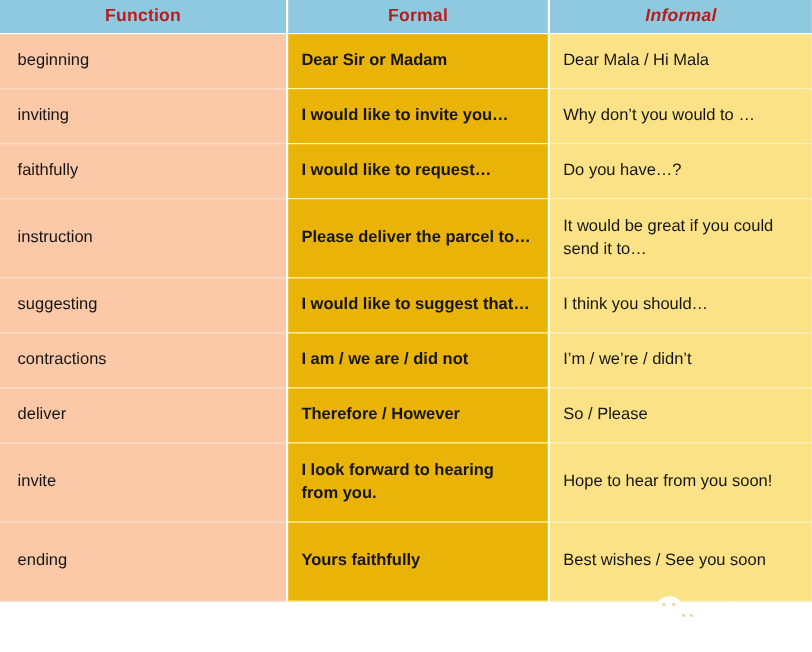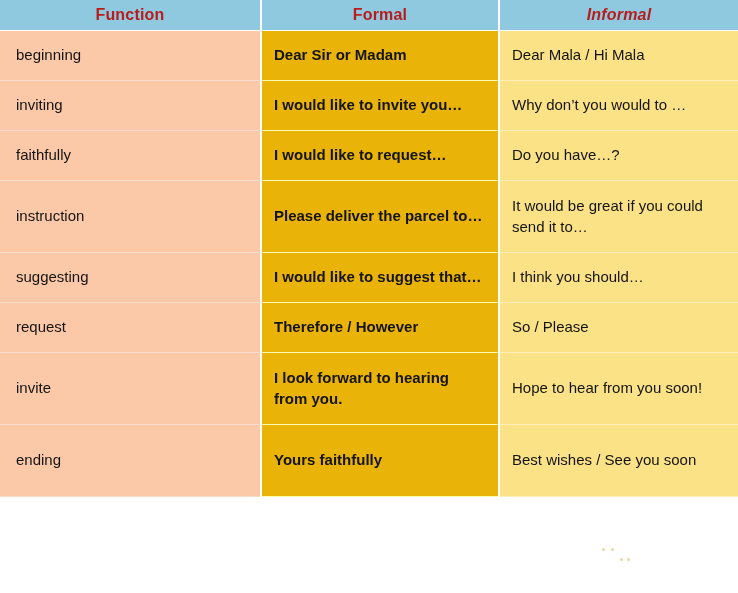--- a/index.html
+++ b/index.html
@@ -186,21 +186,26 @@
           <td class="cell-function">instruction</td>
           <td class="cell-formal">Please deliver the parcel to…</td>
           <td class="cell-informal">It would be great if you could send it to…</td>
         </tr>
         <tr>
           <td class="cell-function">suggesting</td>
           <td class="cell-formal">I would like to suggest that…</td>
           <td class="cell-informal">I think you should…</td>
         </tr>
         <tr>
-          <td class="cell-function">request</td>
+          <td class="cell-function">contractions</td>
+          <td class="cell-formal">I am / we are / did not</td>
+          <td class="cell-informal">I’m / we’re / didn’t</td>
+        </tr>
+        <tr>
+          <td class="cell-function">deliver</td>
           <td class="cell-formal">Therefore / However</td>
           <td class="cell-informal">So / Please</td>
         </tr>
         <tr class="tall">
           <td class="cell-function">invite</td>
           <td class="cell-formal">I look forward to hearing from you.</td>
           <td class="cell-informal">Hope to hear from you soon!</td>
         </tr>
         <tr class="tall">
           <td class="cell-function">ending</td>

